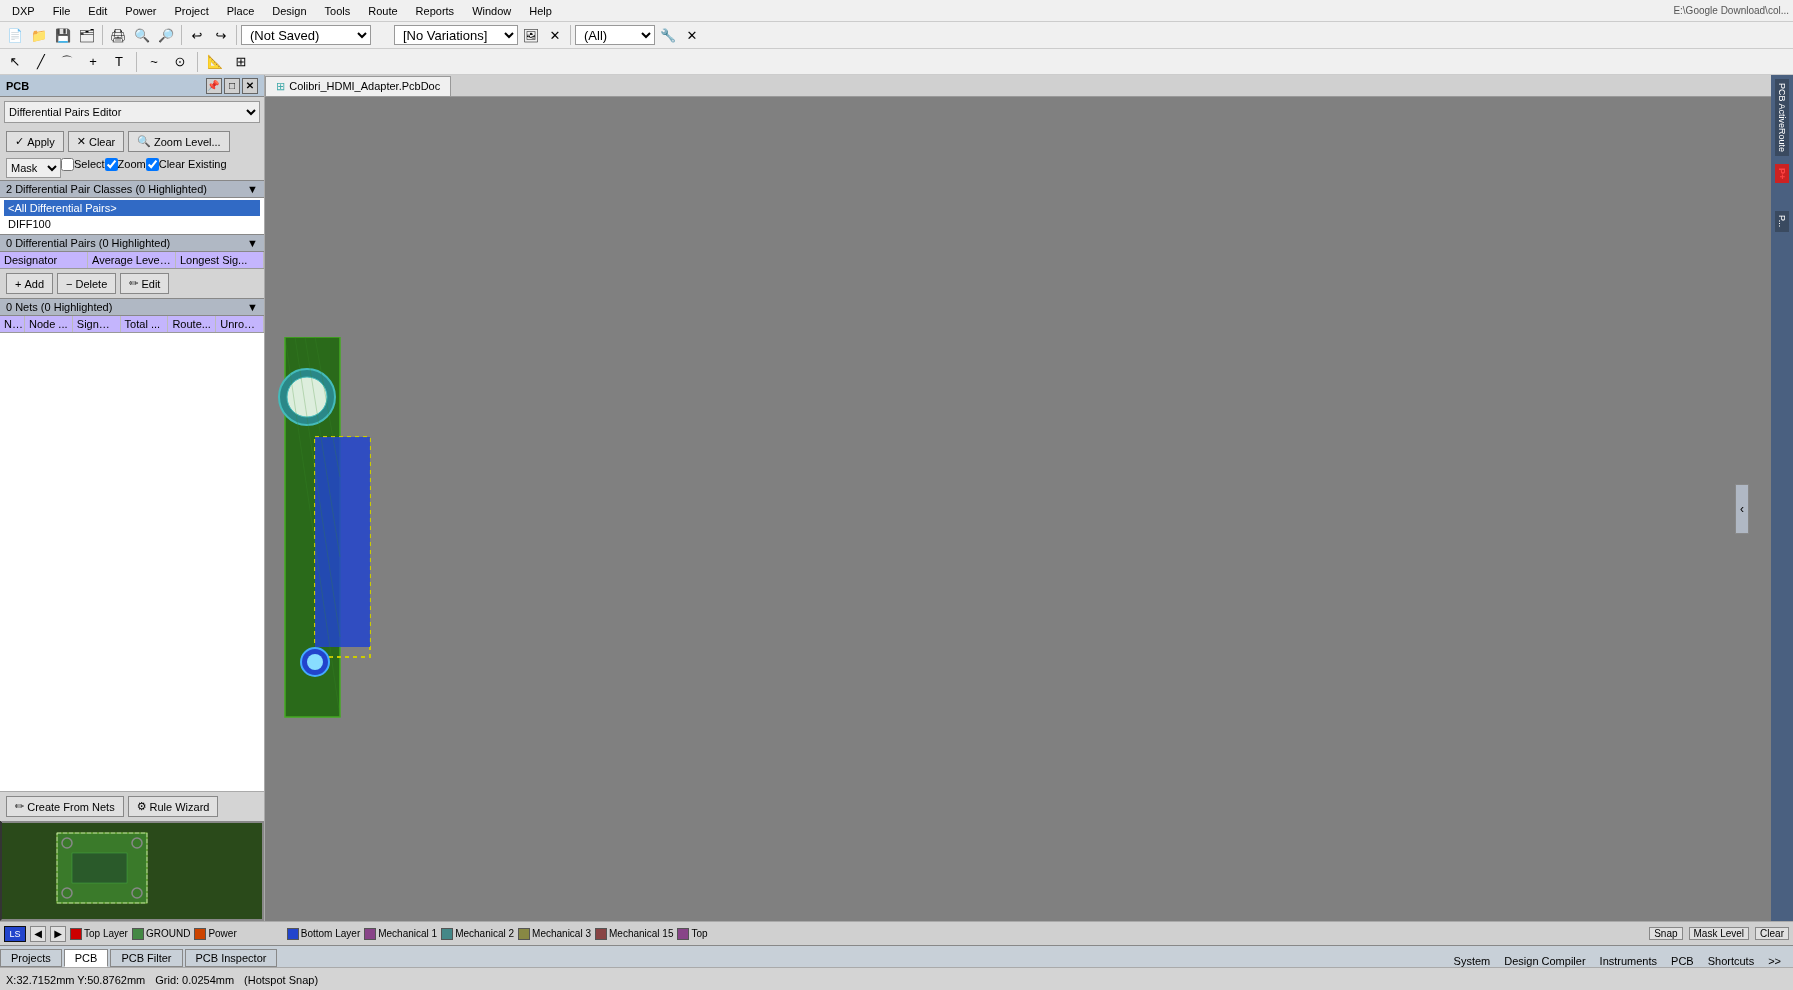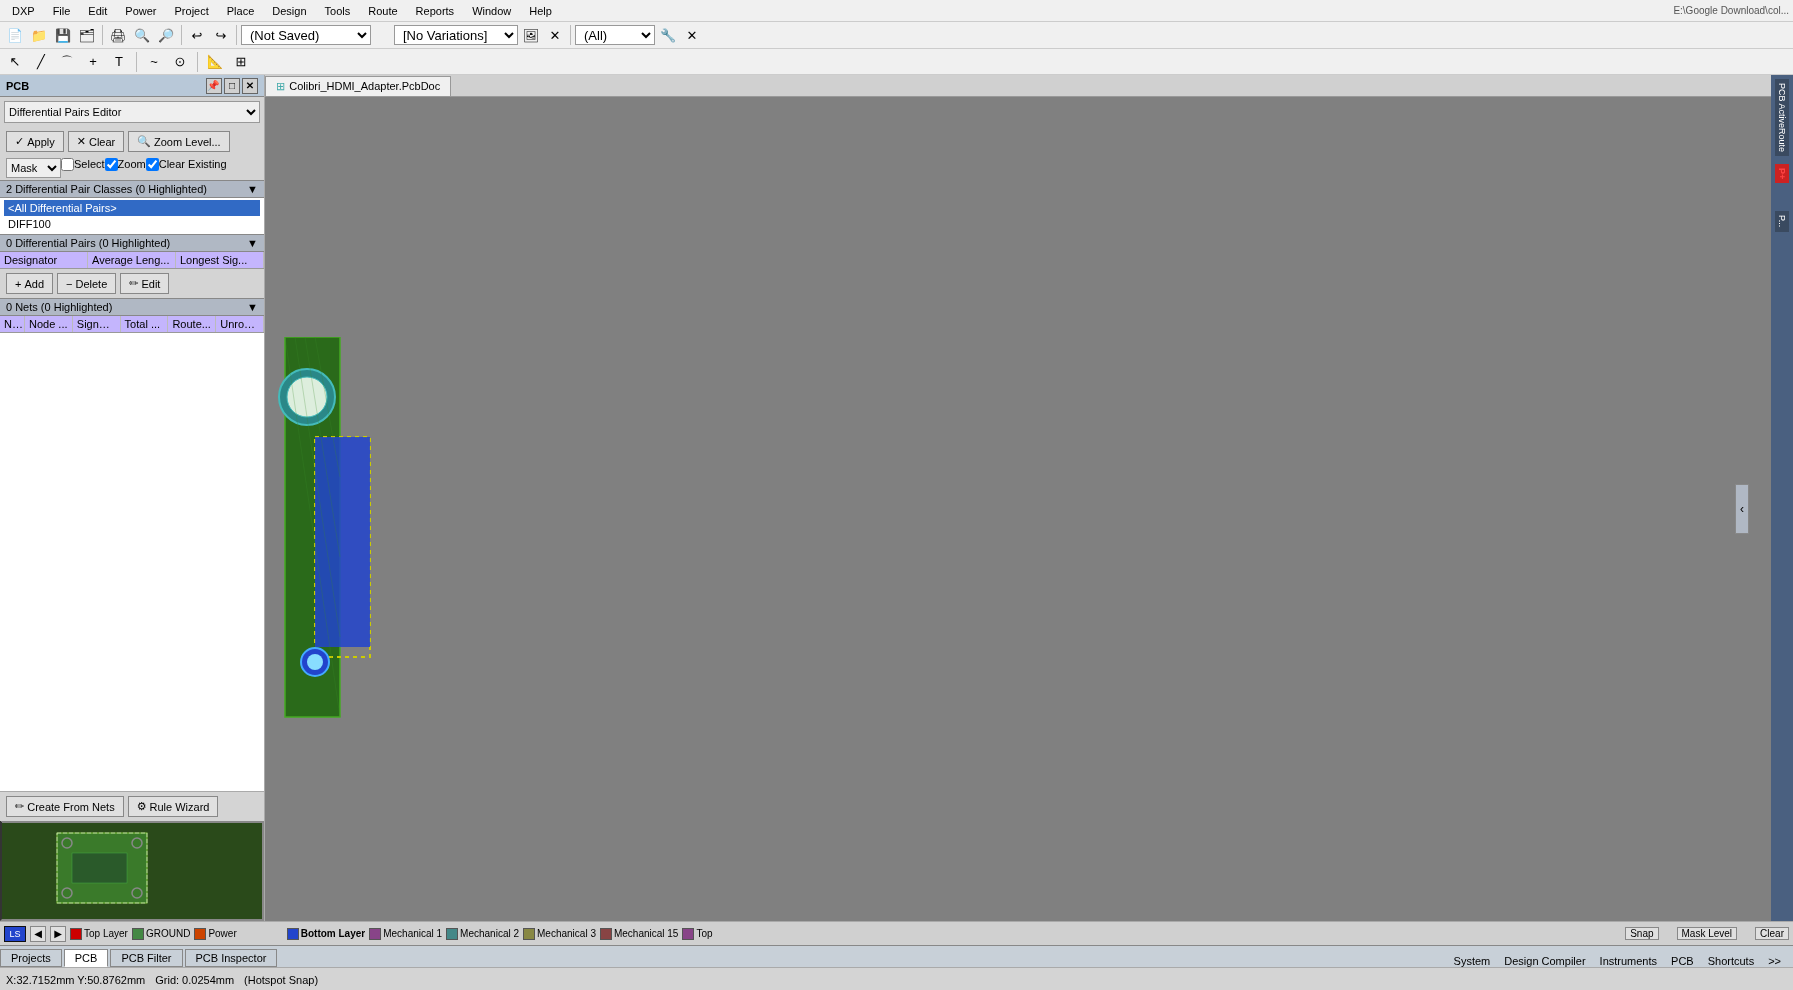--- a/index.html
+++ b/index.html
@@ -189,21 +189,21 @@
       <div class="pairs-list-item selected">&lt;All Differential Pairs&gt;</div>
       <div class="pairs-list-item">DIFF100</div>
     </div>
 
     <div class="section-header">
       <span>0 Differential Pairs (0 Highlighted)</span>
       <span style="cursor:pointer;">▼</span>
     </div>
     <div class="table-header">
       <div class="table-col">Designator</div>
-      <div class="table-col">Average Leng...</div>
+      <div class="table-col">Average Level...</div>
       <div class="table-col">Longest Sig...</div>
     </div>
 
     <div class="action-btns" style="padding:4px 6px;">
       <button class="action-btn">
         <span>+</span>
         <span>Add</span>
       </button>
       <button class="action-btn">
         <span>−</span>
@@ -310,21 +310,21 @@
     <span>Top Layer</span>
   </div>
   <div class="layer-item">
     <div class="layer-color" style="background:#448844;"></div>
     <span>GROUND</span>
   </div>
   <div class="layer-item">
     <div class="layer-color" style="background:#cc4400;"></div>
     <span>Power</span>
   </div>
-  <div class="layer-item" style="font-weight:bold;padding-left:46px;">
+  <div class="layer-item" style="font-weight:normal;padding-left:46px;">
     <div class="layer-color" style="background:#2244cc;"></div>
     <span>Bottom Layer</span>
   </div>
   <div class="layer-item">
     <div class="layer-color" style="background:#884488;"></div>
     <span>Mechanical 1</span>
   </div>
   <div class="layer-item">
     <div class="layer-color" style="background:#448888;"></div>
     <span>Mechanical 2</span>
@@ -335,21 +335,21 @@
   </div>
   <div class="layer-item">
     <div class="layer-color" style="background:#884444;"></div>
     <span>Mechanical 15</span>
   </div>
   <div class="layer-item">
     <div class="layer-color" style="background:#884488;"></div>
     <span>Top</span>
   </div>
 
-  <span style="margin-left:auto; display:flex; gap:18px;">
+  <span style="margin-left:auto; display:flex; gap:6px;">
     <span style="cursor:pointer; border:1px solid #888; padding:0 4px; background:#e0e0e0;">Snap</span>
     <span style="cursor:pointer; border:1px solid #888; padding:0 4px; background:#e0e0e0;">Mask Level</span>
     <span style="cursor:pointer; border:1px solid #888; padding:0 4px; background:#e0e0e0;">Clear</span>
   </span>
 </div>
 
 <div style="display:flex; background:#c8d0d8; height:22px; align-items:flex-end; border-top:1px solid #888;">
   <div class="bottom-tab">Projects</div>
   <div class="bottom-tab active">PCB</div>
   <div class="bottom-tab">PCB Filter</div>

